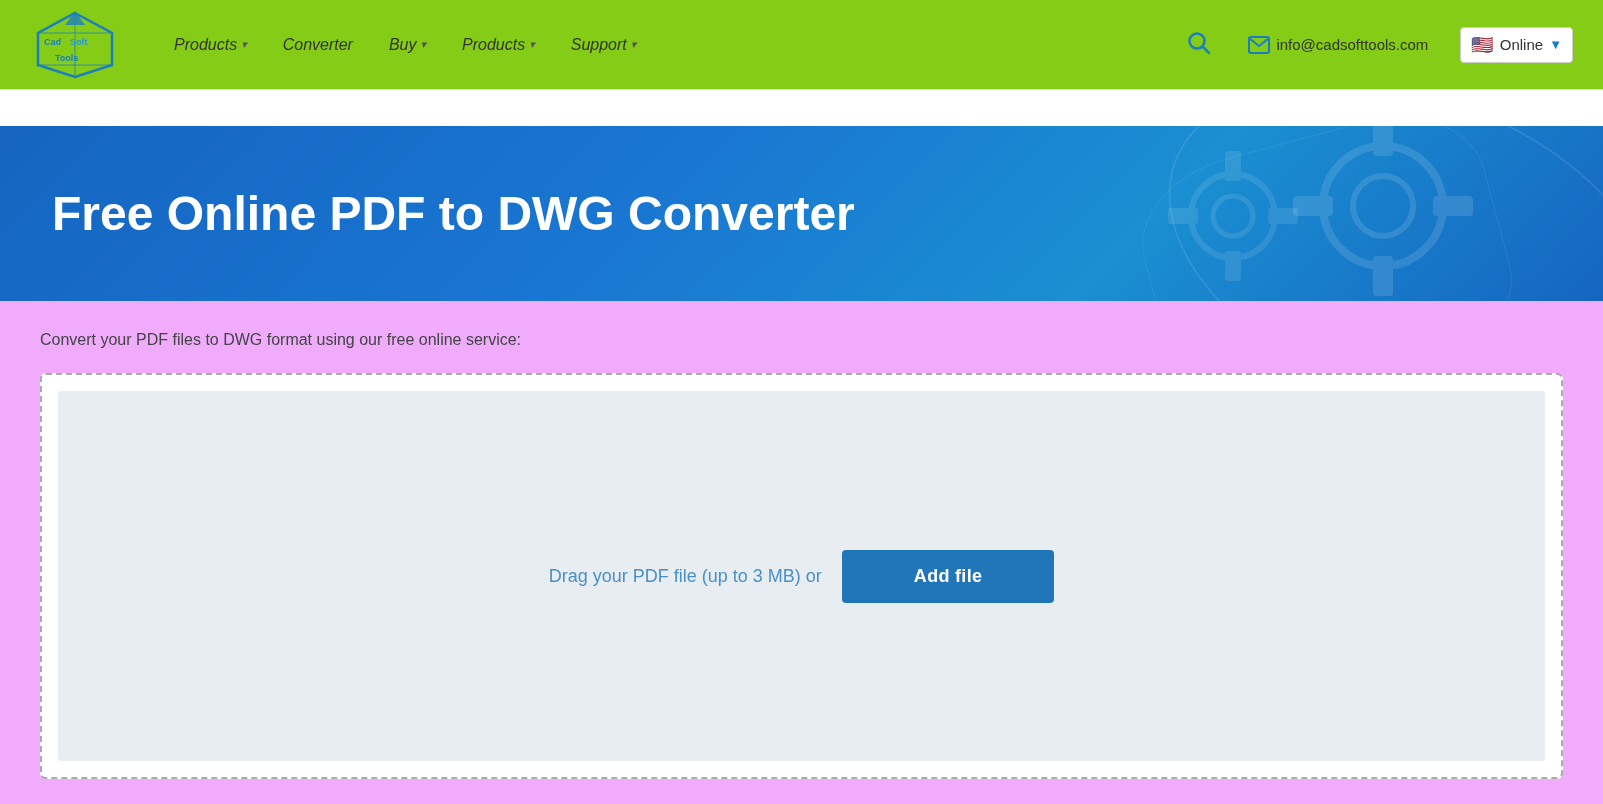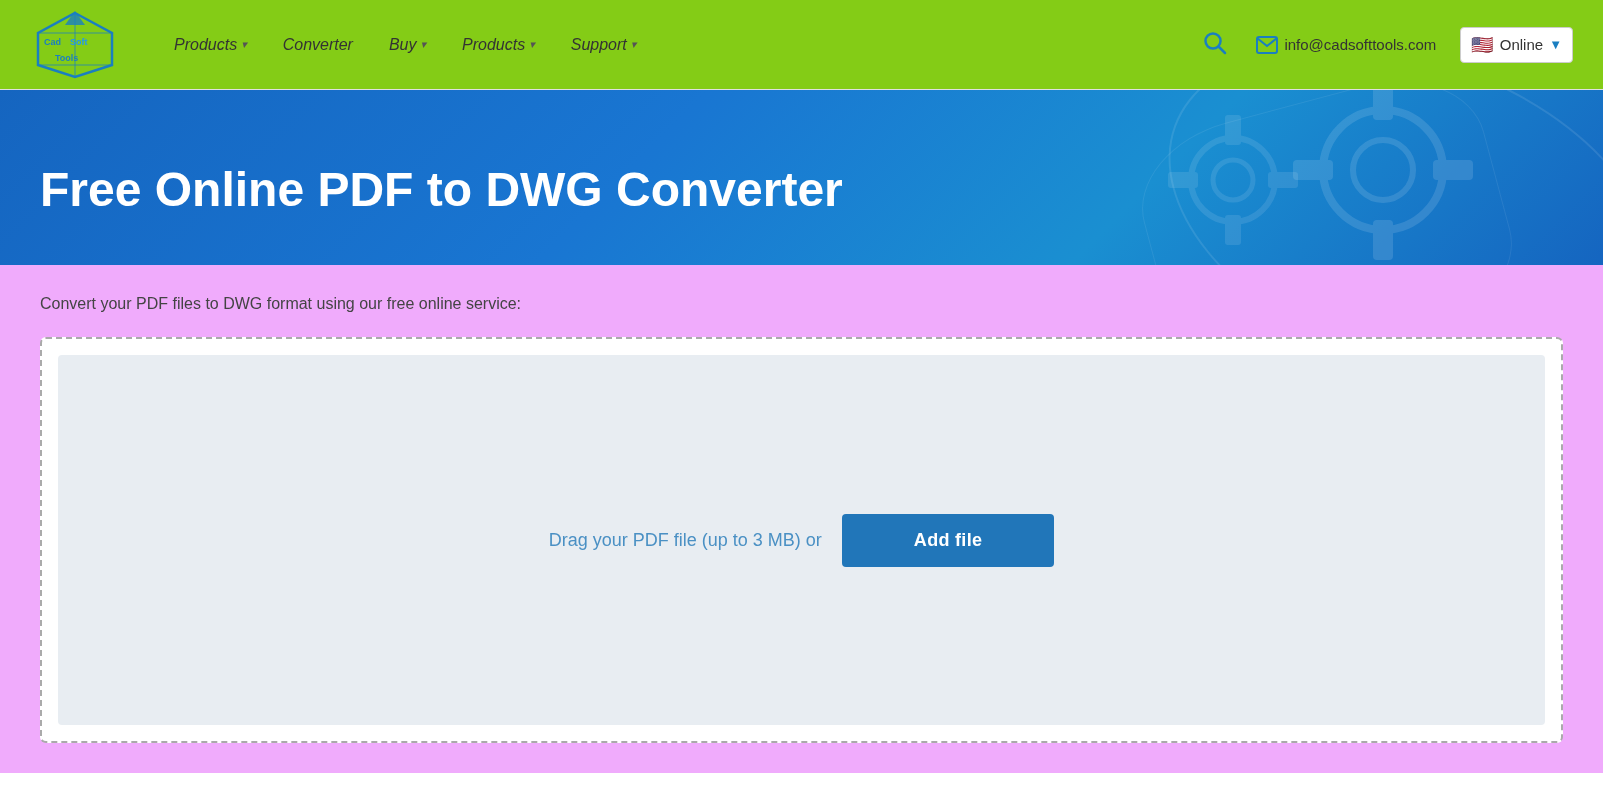--- a/index.html
+++ b/index.html
@@ -40,21 +40,21 @@
       white-space: nowrap;
       font-style: italic;
     }
     .nav-link .chevron {
       font-size: 11px;
       color: #555;
     }
     .nav-right {
       display: flex;
       align-items: center;
-      gap: 24px;
+      gap: 32px;
     }
     .search-icon-btn {
       background: none;
       border: none;
       cursor: pointer;
       padding: 4px;
     }
     .search-icon-svg { width: 26px; height: 26px; }
     .email-link {
       display: flex;
@@ -75,26 +75,27 @@
       cursor: pointer;
       font-size: 15px;
       background: #fff;
     }
     .lang-flag { font-size: 18px; }
     .lang-chevron { color: #1a7fc1; font-size: 13px; }
 
     
     .hero {
       background: linear-gradient(135deg, #1565c0 0%, #1976d2 40%, #1a8fd1 70%, #1565c0 100%);
-      padding: 48px 40px;
+      padding: 48px 52px;
       position: relative;
       overflow: hidden;
       min-height: 175px;
       display: flex;
-      align-items: flex-end;
+      align-items: center;
+      margin-top: 36px;
     }
     .hero::before {
       content: '';
       position: absolute;
       top: -30px; right: -60px;
       width: 500px; height: 300px;
       border: 2px solid rgba(255,255,255,0.1);
       border-radius: 50%;
       transform: rotate(20deg);
     }

